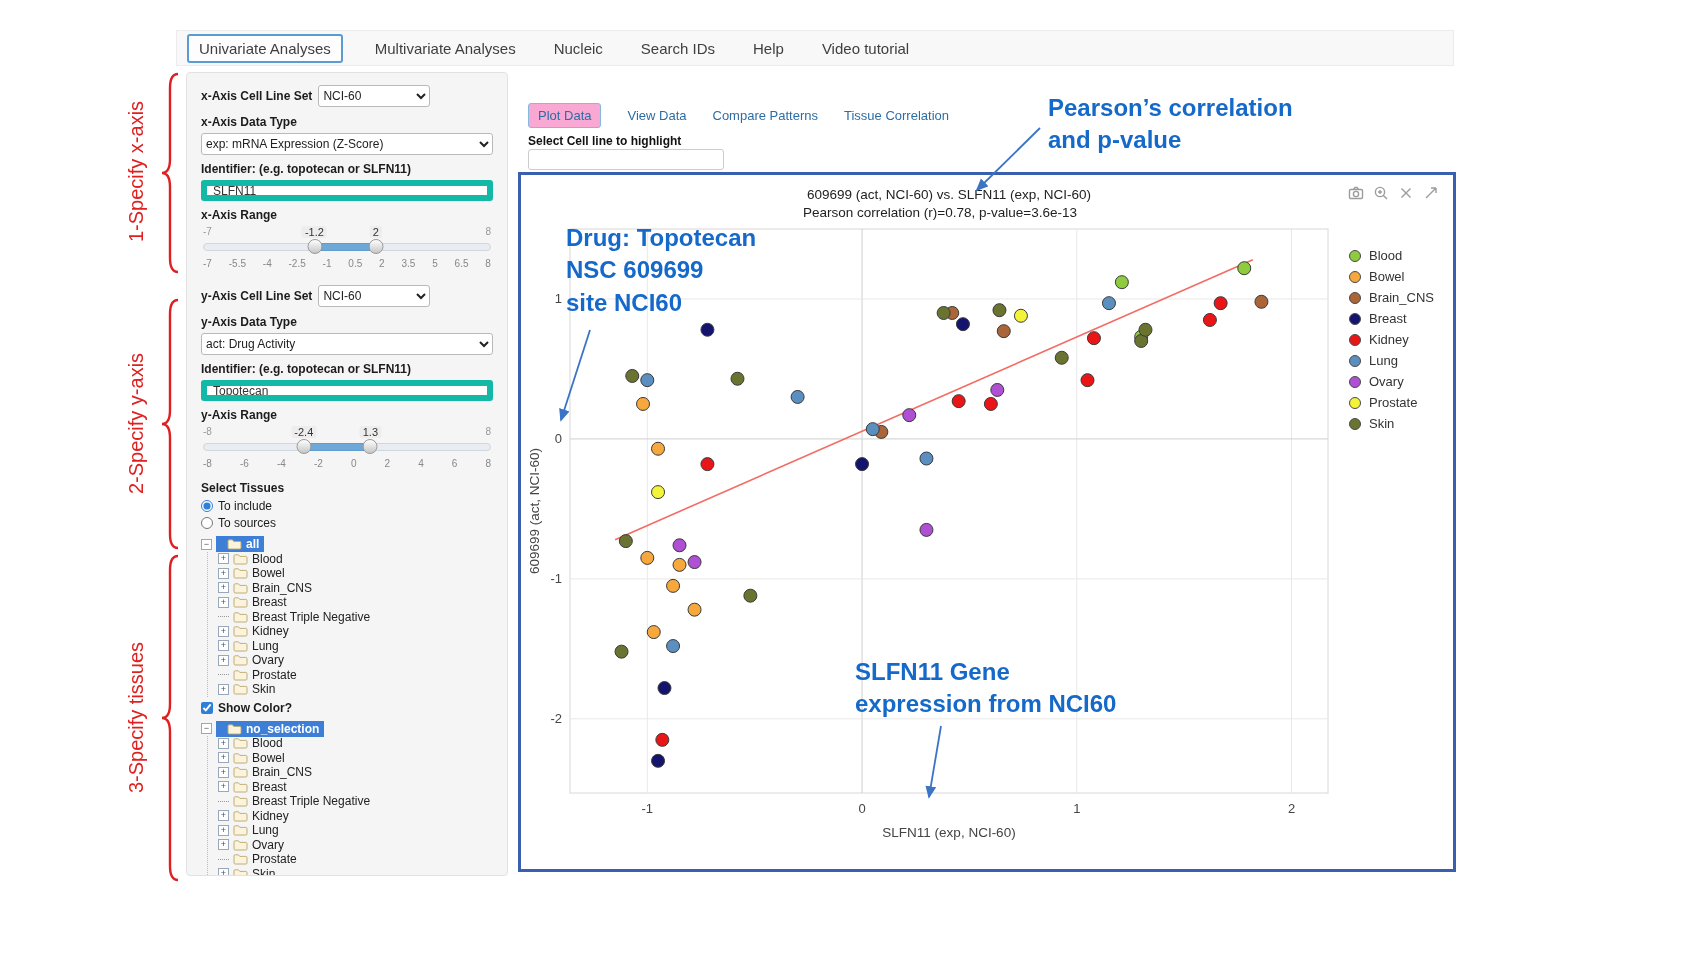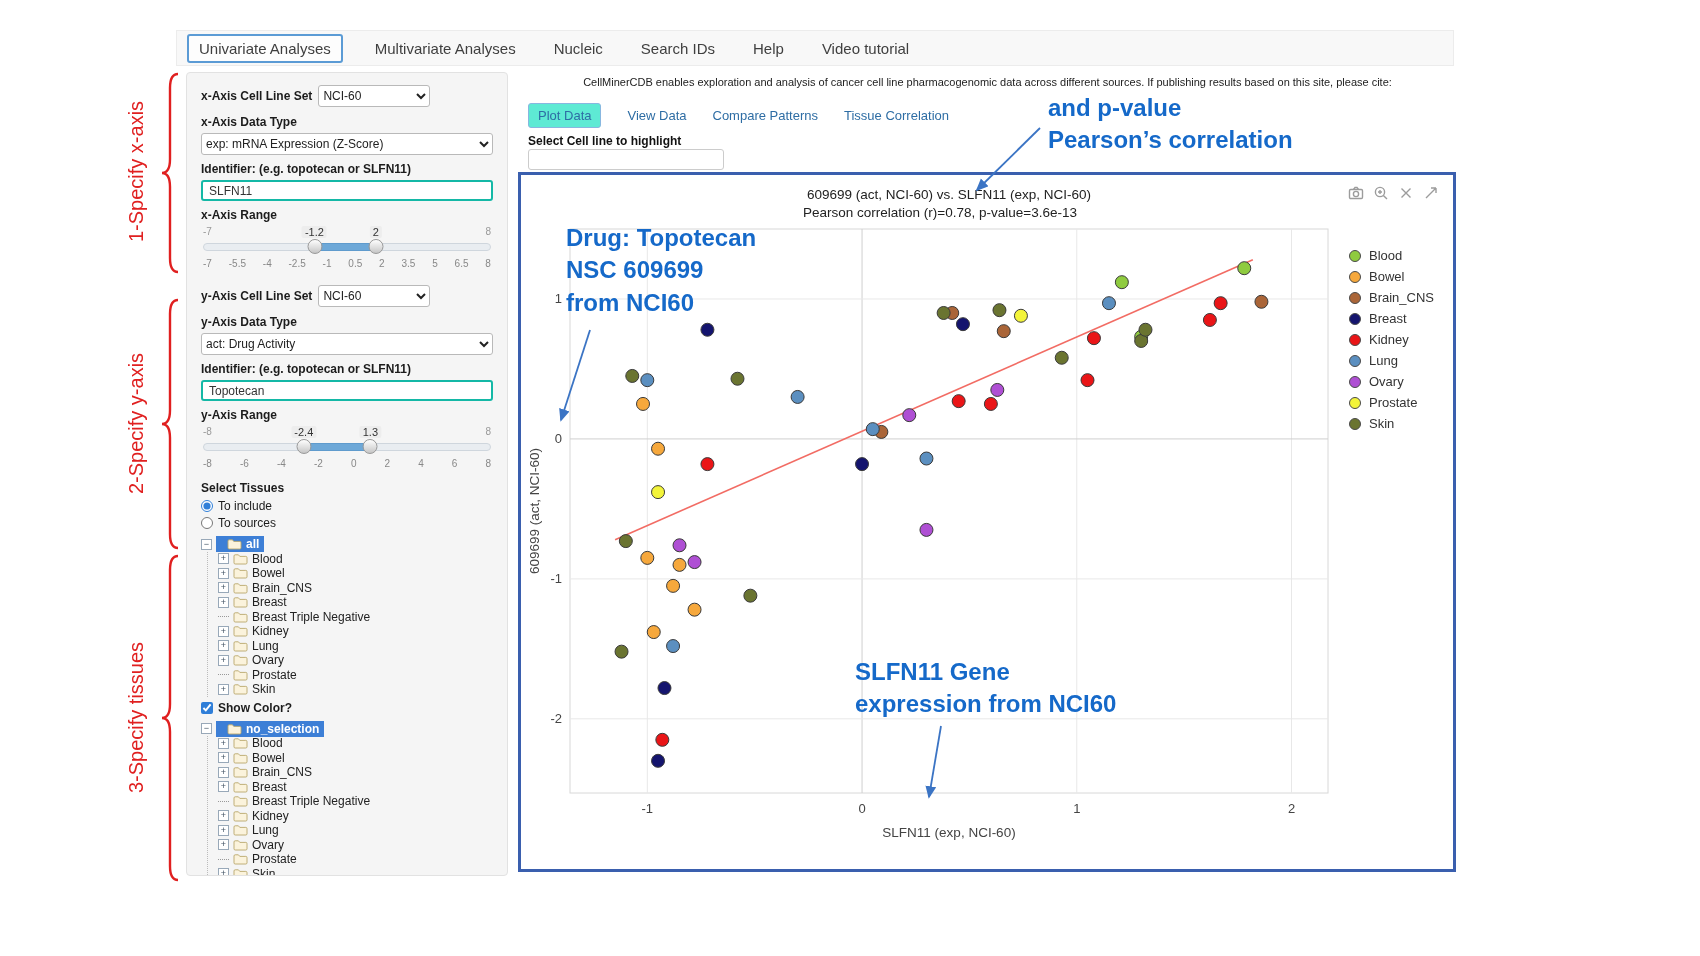--- a/index.html
+++ b/index.html
@@ -16,21 +16,21 @@
 
   
   .sidebar{position:absolute;left:186px;top:72px;width:322px;height:804px;background:#f5f5f5;
     border:1px solid #e2e2e2;border-radius:4px;padding:12px 14px 8px;font-size:12px;color:#1c1c1c;overflow:hidden}
   .inline-field{display:flex;align-items:center;gap:6px;margin:0 0 8px}
   .inline-field label{font-weight:bold}
   label.b{font-weight:bold;display:block;margin:7px 0 4px}
   select{font-size:12px;height:22px;border:1px solid #b9b9b9;border-radius:3px;background:#fff;color:#222}
   select.small{width:112px}
   select.full{width:100%}
-  input.full{width:100%;height:21px;border:2px solid #14b8a6;border-radius:3px;background:#fff;
+  input.full{width:100%;height:21px;border:6px solid #14b8a6;border-radius:3px;background:#fff;
     padding:0 6px;font-size:12px;color:#333}
 
   
   .slider{position:relative;padding-top:17px;margin:2px 2px 12px}
   .irs-top{position:absolute;top:0;left:0;right:0;height:14px}
   .irs-min{position:absolute;left:0;top:0;font-size:10px;color:#999}
   .irs-max{position:absolute;right:0;top:0;font-size:10px;color:#999}
   .irs-fromto{position:absolute;top:0;transform:translateX(-50%);font-size:11px;color:#333;
     background:#ededed;padding:0 3px;border-radius:2px}
   .irs-track{position:relative;height:8px;background:#e9edf1;border:1px solid #cfd6dd;border-radius:4px}
@@ -55,21 +55,21 @@
   .root-chip{display:inline-flex;align-items:center;gap:4px;background:#3d7fd6;color:#fff;
     padding:1px 5px 1px 11px;border-radius:0;font-weight:bold}
 
   
   .citation{position:absolute;left:520px;top:74px;width:935px;text-align:center;font-size:11px;
     color:#222;line-height:1.5}
   .citation .cite-link{color:#3d7fd6;cursor:pointer}
   .main-tabs{position:absolute;left:528px;top:103px;display:flex;gap:26px;font-size:13px;
     color:#2e6da4;align-items:center}
   .main-tab{cursor:pointer}
-  .main-tab.active{border:1px solid #88b7e0;border-radius:3px;padding:4px 9px;background:#5eead4}
+  .main-tab.active{border:1px solid #88b7e0;border-radius:3px;padding:4px 9px;background:#f9a8d4}
   .highlight-label{position:absolute;left:528px;top:134px;font-size:12px;font-weight:bold;color:#111}
   .highlight-input{position:absolute;left:528px;top:149px;width:196px;height:21px;border:1px solid #ccc;
     border-radius:3px;background:#fff}
 
   .plot-panel{position:absolute;left:518px;top:172px;width:938px;height:700px;border:3px solid #3a5fae;background:#fff}
   .plot-title{position:absolute;left:49px;width:758px;top:12px;text-align:center;font-size:13.5px;color:#222}
   .plot-subtitle{position:absolute;left:40px;width:758px;top:30px;text-align:center;font-size:13.5px;color:#222}
   .modebar{position:absolute;right:14px;top:10px;display:flex;gap:9px;align-items:center}
   .modebar svg{cursor:pointer}
   .legend{position:absolute;left:828px;top:74px;display:flex;flex-direction:column;gap:7px;
@@ -357,21 +357,20 @@
             <svg class="folder-icon" width="15" height="12" viewBox="0 0 15 12">
               <path d="M1 3 Q1 1.8 2.2 1.8 L5.4 1.8 L6.8 3.4 L12.8 3.4 Q14 3.4 14 4.6 L14 9.8 Q14 11 12.8 11 L2.2 11 Q1 11 1 9.8 Z" fill="#fbf3dc" stroke="#b9a76b" stroke-width="0.9"></path>
             </svg>
             <span class="tree-label">Skin</span>
           </div>
         </div>
       </div>
   </aside>
 
   <div class="citation">
-    <div>CellMinerCDB enables exploration and analysis of cancer cell line pharmacogenomic data across different sources. If publishing results based on this site, please cite:</div>
   </div>
 
   <div class="main-tabs">
     <div class="main-tab active">Plot Data</div>
     <div class="main-tab">View Data</div>
     <div class="main-tab">Compare Patterns</div>
     <div class="main-tab">Tissue Correlation</div>
   </div>
 
   <label class="highlight-label">Select Cell line to highlight</label>
@@ -503,27 +502,27 @@
           <span>Prostate</span>
         </div>
         <div class="legend-item">
           <span class="legend-swatch" style="background:#6a7430"></span>
           <span>Skin</span>
         </div>
       </div>
   </div>
 
   <div class="blue-note" style="left:1048px;top:92px">
+    <span>Pearson’s correlation</span>
     <span>and p-value</span>
-    <span>Pearson’s correlation</span>
   </div>
   <div class="blue-note" style="left:566px;top:222px">
     <span>Drug: Topotecan</span>
     <span>NSC 609699</span>
-    <span>from NCI60</span>
+    <span>site NCI60</span>
   </div>
   <div class="blue-note" style="left:855px;top:656px">
     <span>SLFN11 Gene</span>
     <span>expression from NCI60</span>
   </div>
 
   <div class="step-label" style="left:36px;top:160px;width:200px">1-Specify x-axis</div>
   <div class="step-label" style="left:36px;top:412px;width:200px">2-Specify y-axis</div>
   <div class="step-label" style="left:26px;top:706px;width:220px">3-Specify tissues</div>
 

